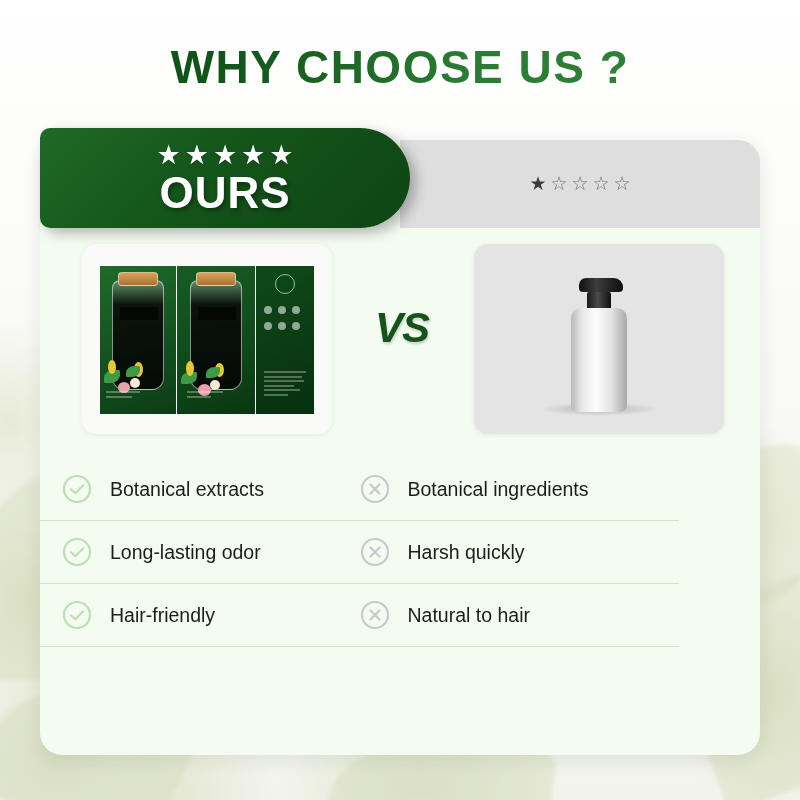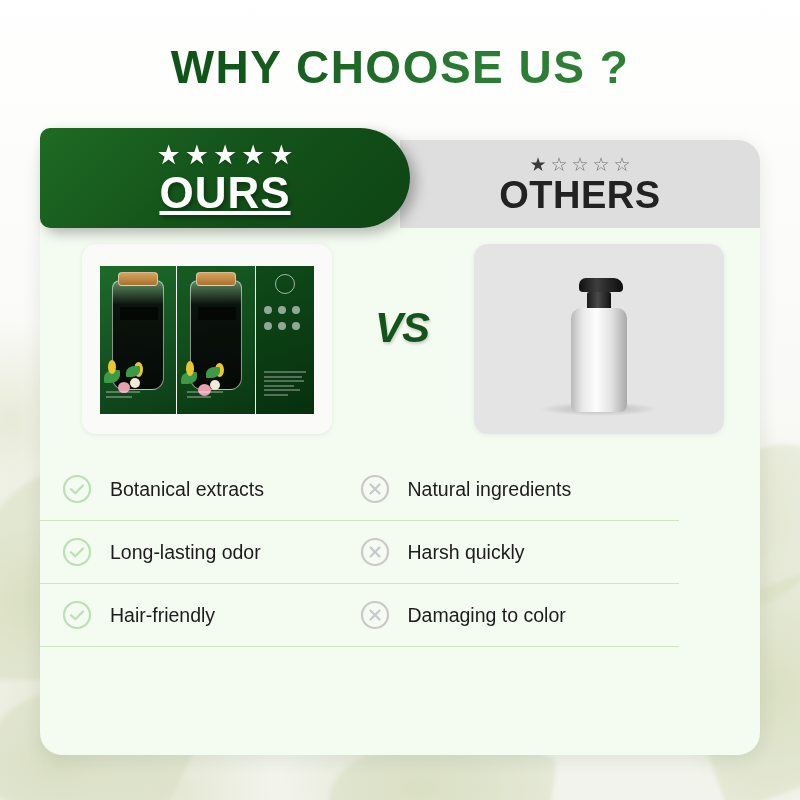--- a/index.html
+++ b/index.html
@@ -87,21 +87,20 @@
 
   .stars { display:flex; gap:4px; line-height:1; margin-bottom:2px; }
   .stars.ours span { color:#ffffff; font-size:27px; text-shadow:0 1px 2px rgba(0,0,0,.25); }
   .stars.others span { font-size:19px; color:#3a3a3a; }
   .stars.others span.empty { color:#6d6d6d; }
 
   .tab-ours .tab-label {
     color:#ffffff; font-size:44px; font-weight:bold;
     letter-spacing:1px; text-shadow:2px 3px 4px rgba(0,0,0,.35);
     line-height:1;
-    text-decoration:underline;
   }
   .tab-others .tab-label {
     color:#222222; font-size:38px; font-weight:bold;
     letter-spacing:.5px; line-height:1;
   }
 
   
   .showcase {
     position:absolute; left:0; top:88px;
     width:720px; height:230px;
@@ -227,21 +226,20 @@
     <div class="tabs">
 
       <div class="tab-others">
         <div class="stars others">
           <span>★</span>
           <span class="empty">☆</span>
           <span class="empty">☆</span>
           <span class="empty">☆</span>
           <span class="empty">☆</span>
         </div>
-        <div class="tab-label">OTHERS</div>
       </div>
 
       <div class="tab-ours">
         <div class="stars ours">
           <span>★</span>
           <span>★</span>
           <span>★</span>
           <span>★</span>
           <span>★</span>
         </div>
@@ -337,21 +335,21 @@
           </span>
           <span class="txt">Botanical extracts</span>
         </div>
         <div class="fcell">
           <span class="ico">
             <svg width="30" height="30" viewBox="0 0 30 30">
                 <circle cx="15" cy="15" r="13" fill="none" stroke="#c9c9c9" stroke-width="2.2"></circle>
                 <path d="M10.5 10.5 L19.5 19.5 M19.5 10.5 L10.5 19.5" fill="none" stroke="#c9c9c9" stroke-width="2.2" stroke-linecap="round"></path>
               </svg>
           </span>
-          <span class="txt">Natural ingredients</span>
+          <span class="txt">Botanical ingredients</span>
         </div>
       </div>
 
 
       <div class="frow">
         <div class="fcell">
           <span class="ico">
             <svg width="30" height="30" viewBox="0 0 30 30">
                 <circle cx="15" cy="15" r="13" fill="none" stroke="#bcdfb3" stroke-width="2.2"></circle>
                 <path d="M9 15.2 L13.3 19.2 L21 11.4" fill="none" stroke="#bcdfb3" stroke-width="2.2" stroke-linecap="round" stroke-linejoin="round"></path>
@@ -380,20 +378,20 @@
           </span>
           <span class="txt">Hair-friendly</span>
         </div>
         <div class="fcell">
           <span class="ico">
             <svg width="30" height="30" viewBox="0 0 30 30">
                 <circle cx="15" cy="15" r="13" fill="none" stroke="#c9c9c9" stroke-width="2.2"></circle>
                 <path d="M10.5 10.5 L19.5 19.5 M19.5 10.5 L10.5 19.5" fill="none" stroke="#c9c9c9" stroke-width="2.2" stroke-linecap="round"></path>
               </svg>
           </span>
-          <span class="txt">Damaging to color</span>
+          <span class="txt">Natural to hair</span>
         </div>
       </div>
 
     </div>
 
   </div>
 </div>
 
 </body></html>

